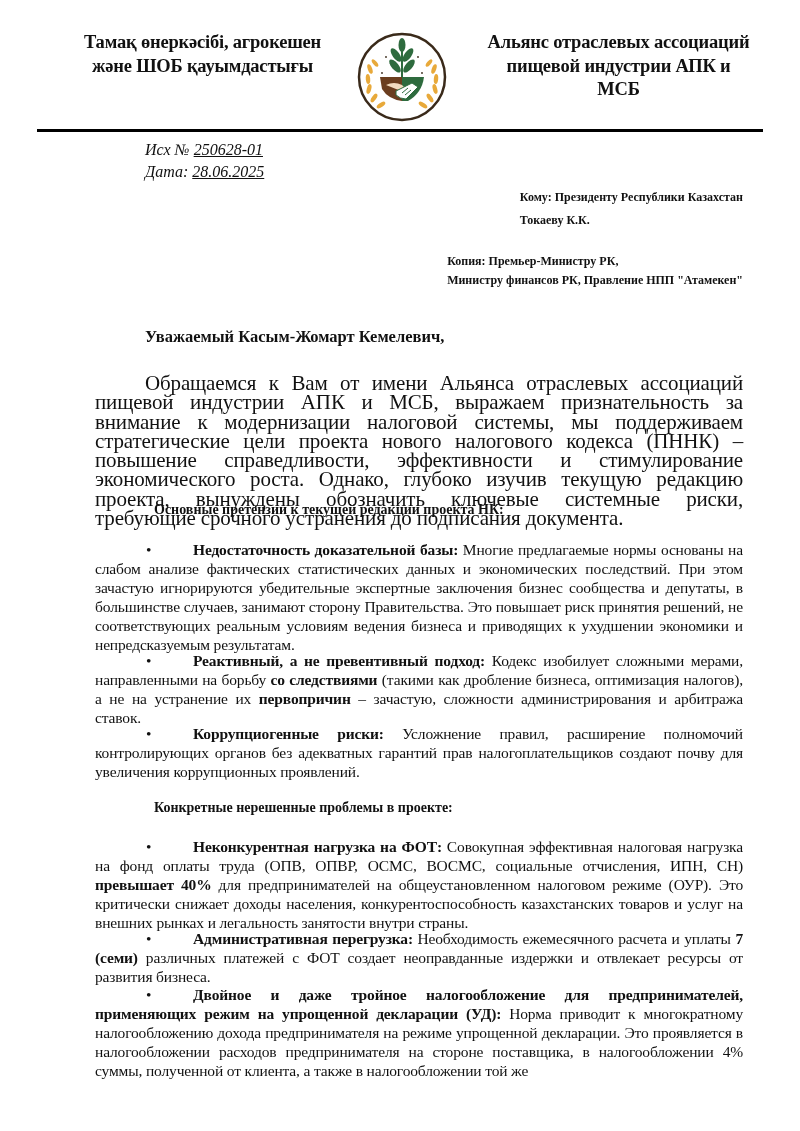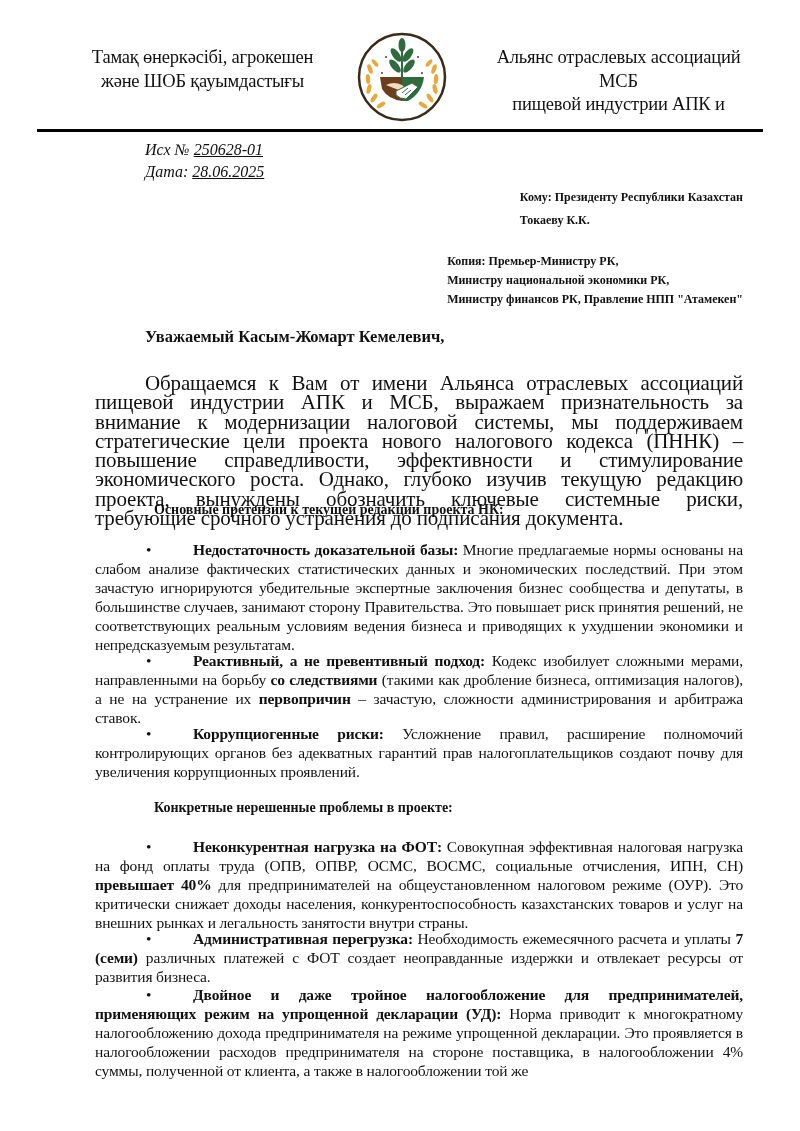--- a/index.html
+++ b/index.html
@@ -1,19 +1,19 @@
 <!DOCTYPE html>
 <html><head>
 <meta charset="utf-8">
 <style>
   html, body { margin: 0; padding: 0; background: #ffffff; }
   body { width: 800px; height: 1131px; position: relative; overflow: hidden;
          font-family: "Liberation Serif", "DejaVu Serif", serif; color: #111; }
   .abs { position: absolute; }
-  .hdr { font-weight: normal; font-size: 18.5px; line-height: 23.5px; text-align: center; letter-spacing: -0.2px; margin-top: 15px; }
+  .hdr { font-weight: bold; font-size: 18.5px; line-height: 23.5px; text-align: center; letter-spacing: -0.2px; }
   .hdr-left { left: 70px; width: 265px; top: 31px; }
   .hdr-right { left: 476px; width: 285px; top: 31px; }
   .logo { left: 356px; top: 31px; width: 92px; height: 92px; }
   .rule { left: 37px; top: 129px; width: 726px; height: 3px; background: #000; }
   .ref { left: 145px; font-style: italic; font-size: 16px; line-height: 20px; }
   .ref u { text-decoration: underline; }
   .addr { right: 57px; text-align: left; font-weight: bold; font-size: 12px; line-height: 19px; white-space: nowrap; }
   .salute { left: 145px; top: 327px; font-weight: bold; font-size: 16.5px; }
   .para { left: 95px; width: 648px; font-size: 21px; line-height: 19.3px; text-align: justify; letter-spacing: -0.15px; }
   .para .indent { display: inline-block; width: 50px; }
@@ -72,42 +72,41 @@
     </g>
     <circle cx="30" cy="26" r="0.9" fill="#3a2a1a"></circle>
     <circle cx="62" cy="26" r="0.9" fill="#3a2a1a"></circle>
     <circle cx="26" cy="42" r="0.9" fill="#3a2a1a"></circle>
     <circle cx="66" cy="42" r="0.9" fill="#3a2a1a"></circle>
   </svg>
 </div>
 
 <div class="abs hdr hdr-right">
   <div>Альянс отраслевых ассоциаций</div>
+  <div>пищевой индустрии АПК и</div>
   <div>МСБ</div>
-  <div>пищевой индустрии АПК и</div>
 </div>
 
 <div class="abs rule"></div>
 
 <div class="abs ref" style="top:140px;">
   <span>Исх №</span>
   <u>250628-01</u>
 </div>
 <div class="abs ref" style="top:162px;">
   <span>Дата:</span>
   <u>28.06.2025</u>
 </div>
 
 <div class="abs addr" style="top:186px; line-height:23px;">
   <div>Кому: Президенту Республики Казахстан</div>
   <div>Токаеву К.К.</div>
 </div>
 <div class="abs addr" style="top:252px;">
   <div>Копия: Премьер-Министру РК,</div>
-  <div>Министру национальной экономики РК,</div>
   <div>Министру финансов РК, Правление НПП "Атамекен"</div>
 </div>
 
 <div class="abs salute">Уважаемый Касым-Жомарт Кемелевич,</div>
 
 <div class="abs para" style="top:374px;"><span class="indent"></span><span>Обращаемся к Вам от имени Альянса отраслевых ассоциаций пищевой индустрии АПК и МСБ, выражаем признательность за внимание к модернизации налоговой системы, мы поддерживаем стратегические цели проекта нового налогового кодекса (ПННК) – повышение справедливости, эффективности и стимулирование экономического роста. Однако, глубоко изучив текущую редакцию проекта, вынуждены обозначить ключевые системные риски, требующие срочного устранения до подписания документа.</span></div>
 
 <div class="abs heading" style="top:502px;">Основные претензии к текущей редакции проекта НК:</div>
 
 <div class="abs bullet" style="top:540px;"><span class="dot">•</span><b>Недостаточность доказательной базы:</b><span> Многие предлагаемые нормы основаны на слабом анализе фактических статистических данных и экономических последствий. При этом зачастую игнорируются убедительные экспертные заключения бизнес сообщества и депутаты, в большинстве случаев, занимают сторону Правительства. Это повышает риск принятия решений, не соответствующих реальным условиям ведения бизнеса и приводящих к ухудшении экономики и непредсказуемым результатам.</span></div>

